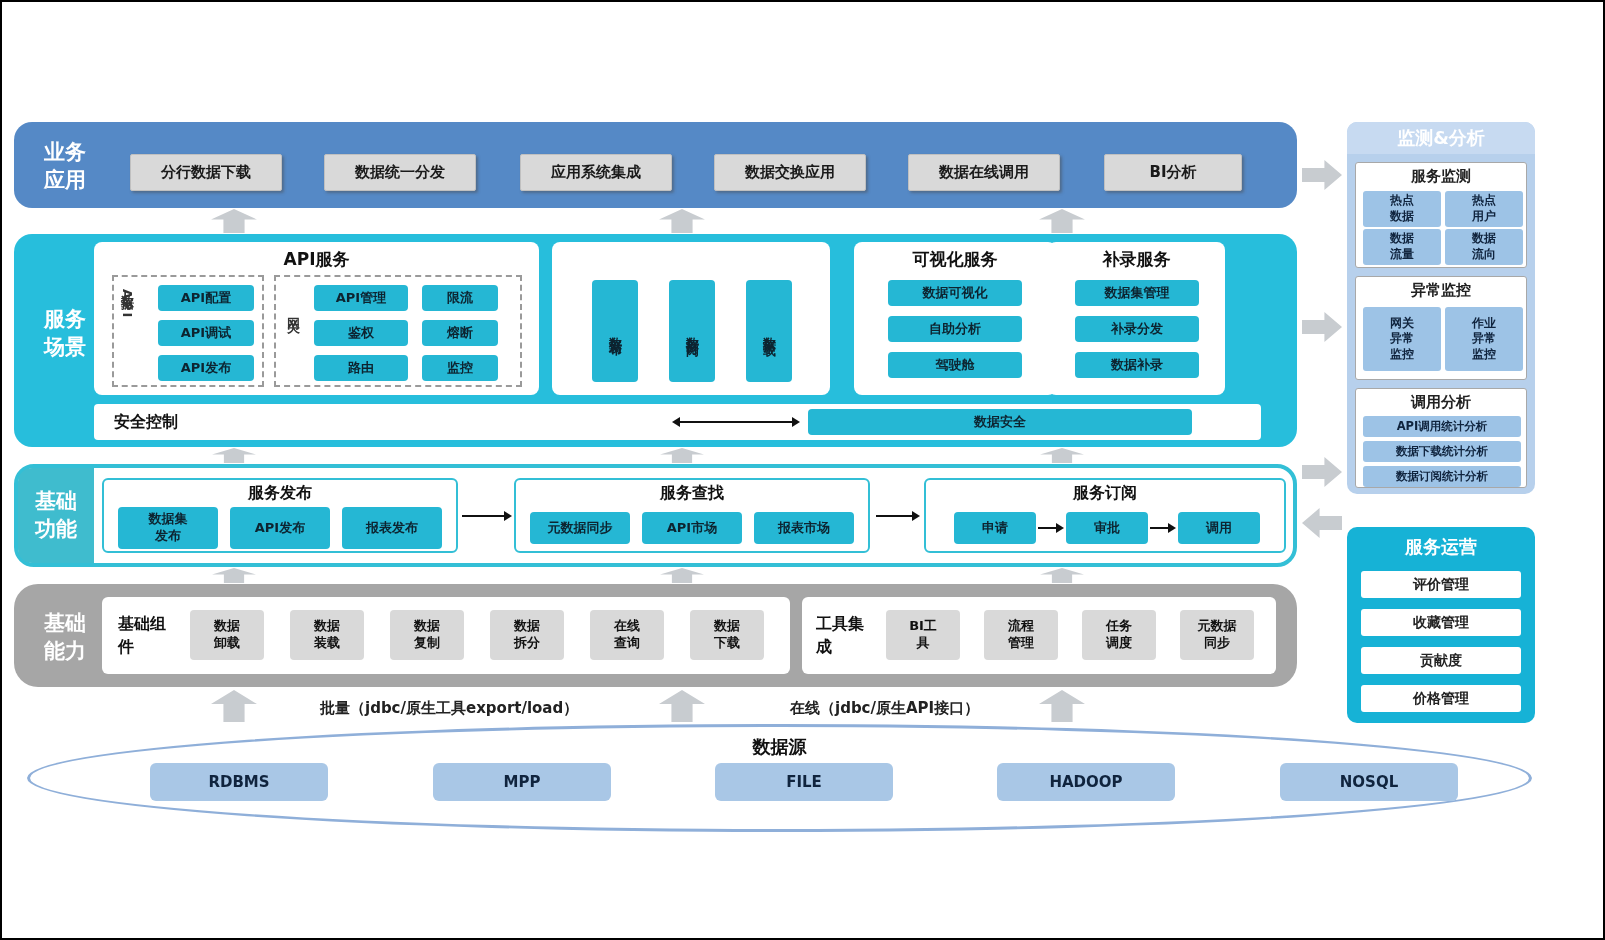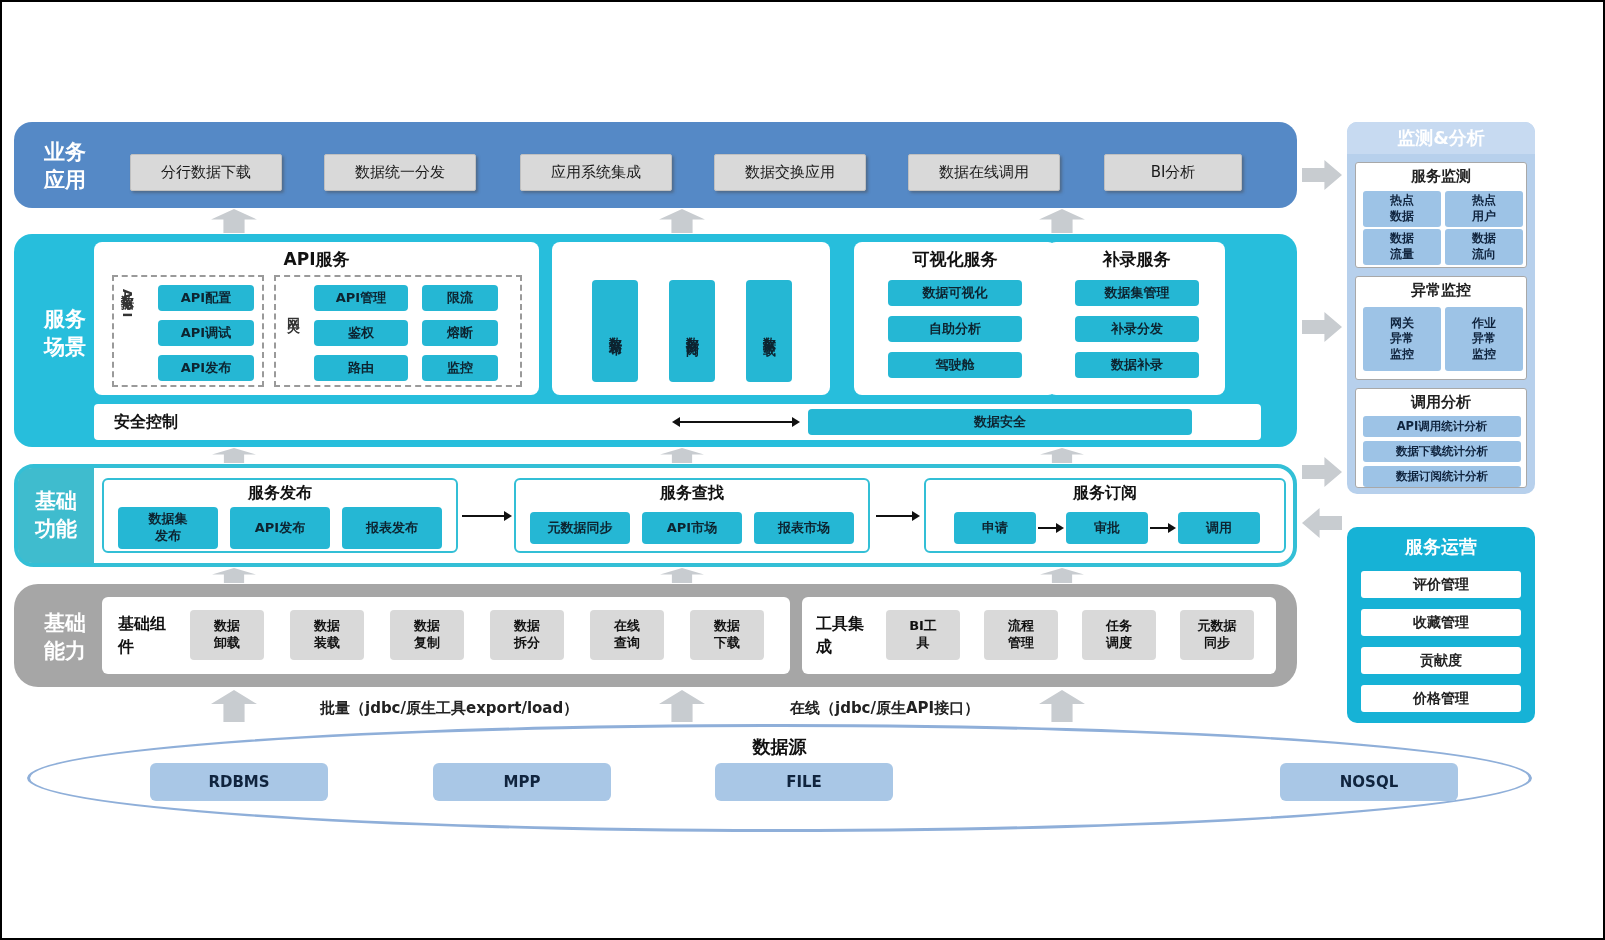--- a/index.html
+++ b/index.html
@@ -22,21 +22,21 @@
   .sub-title { position:absolute; top:3px; left:0; width:100%; text-align:center;
                font-weight:bold; font-size:16px; color:#111; }
   .sec-box { position:absolute; background:#fff; border:1px solid #a8a8a8; border-radius:3px; }
   .sec-title { position:absolute; top:4px; left:0; width:100%; text-align:center;
                font-weight:bold; font-size:15px; color:#222; }
 
   .dashed { position:absolute; border:2px dashed #9a9a9a; }
 
   .btn { position:absolute; display:flex; align-items:center; justify-content:center; text-align:center; }
   .btn-gray  { background:#D9D9D9; border:1px solid #c0c0c0; box-shadow:2px 2px 3px rgba(70,70,70,.45);
-               font-size:15px; font-weight:400; color:#1a1a1a; border-radius:2px; }
+               font-size:15px; font-weight:700; color:#1a1a1a; border-radius:2px; }
   .btn-cyan  { background:#25B7D4; border-radius:4px; font-size:13px; font-weight:600; color:#0d2430; }
   .btn-cyan-v{ background:#25B7D4; border-radius:4px; font-size:13px; font-weight:600; color:#0d2430;
                writing-mode:vertical-rl; text-orientation:upright; letter-spacing:2px; }
   .btn-gray2 { background:#D9D9D9; border-radius:4px; font-size:13px; font-weight:600; color:#111; }
   .btn-blue  { background:#A9C7E6; border-radius:6px; font-size:15px; font-weight:bold; color:#10243e; }
   .btn-panel { background:#9DC3E6; border-radius:3px; font-size:12px; font-weight:600; color:#10243e; }
   .btn-white { background:#fff; border-radius:3px; font-size:14px; font-weight:600; color:#222; }
   .two { word-break:break-all; line-height:1.3; display:inline-block; }
 
   .vlabel { position:absolute; writing-mode:vertical-rl; text-orientation:mixed;
@@ -238,20 +238,21 @@
   <div class="block-arrow-up" style="left:657px;top:688px;width:46px;height:32px"></div>
   <div class="block-arrow-up" style="left:1037px;top:688px;width:46px;height:32px"></div>
   <div class="flow-label" style="left:318px;top:697px">批量（jdbc/原生工具export/load）</div>
   <div class="flow-label" style="left:788px;top:697px">在线（jdbc/原生API接口）</div>
 
   <div class="datasource" style="left:25px;top:722px;width:1505px;height:108px">
     <div class="ds-title">数据源</div>
     <div class="btn btn-blue" style="left:120px;top:36px;width:178px;height:38px">RDBMS</div>
     <div class="btn btn-blue" style="left:403px;top:36px;width:178px;height:38px">MPP</div>
     <div class="btn btn-blue" style="left:685px;top:36px;width:178px;height:38px">FILE</div>
+    <div class="btn btn-blue" style="left:967px;top:36px;width:178px;height:38px">HADOOP</div>
     <div class="btn btn-blue" style="left:1250px;top:36px;width:178px;height:38px">NOSQL</div>
   </div>
 
   <div class="block-arrow-right" style="left:1300px;top:158px;width:40px;height:30px"></div>
   <div class="block-arrow-right" style="left:1300px;top:310px;width:40px;height:30px"></div>
   <div class="block-arrow-right" style="left:1300px;top:455px;width:40px;height:30px"></div>
   <div class="block-arrow-left" style="left:1300px;top:506px;width:40px;height:30px"></div>
 
   <div class="panel panel-monitor" style="left:1345px;top:120px;width:188px;height:372px">
     <div class="panel-header">监测&amp;分析</div>

